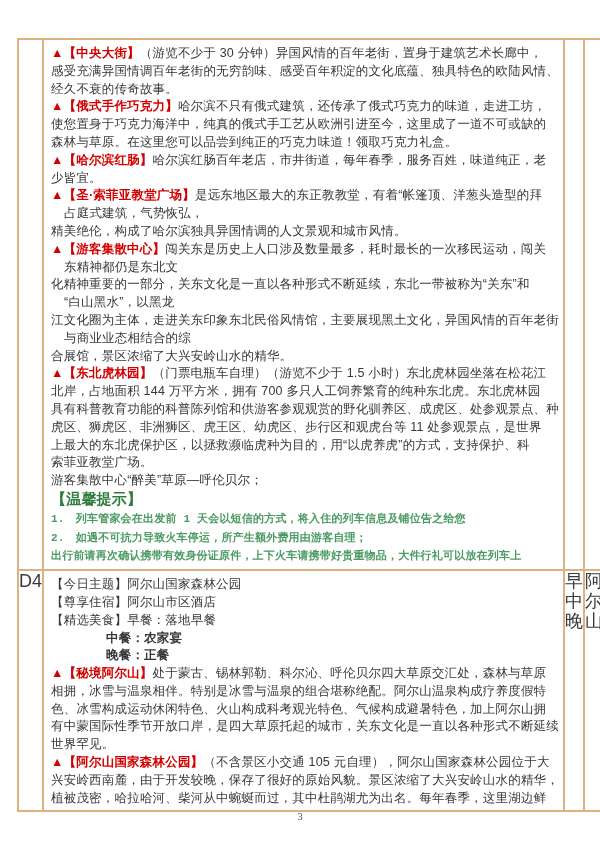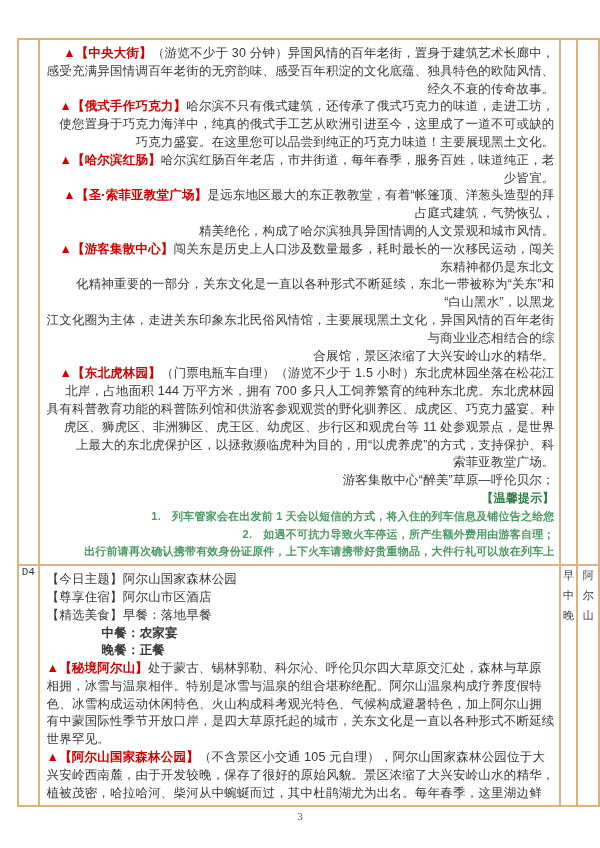--- a/index.html
+++ b/index.html
@@ -17,48 +17,48 @@
     left: 17px;
     top: 38px;
     border-collapse: collapse;
     table-layout: fixed;
   }
   table.itinerary td {
     border: 2px solid #dcb27f;
     vertical-align: top;
     background: #ffffff;
   }
-  tr.row-0 td { height: 524px; text-align: right; }
+  tr.row-0 td { height: 524px; }
   tr.row-1 td { height: 227px; }
   col.c-day { width: 38px; }
   col.c-main { width: 442px; }
   col.c-meals { width: 33px; }
   col.c-loc { width: 50px; }
   td.day-cell, td.meals-cell, td.loc-cell {
     vertical-align: middle;
     text-align: center;
-    font-family: Liberation Mono, monospace;
-    font-size: 11px;
+    font-family: Liberation Sans, sans-serif;
+    font-size: 18px;
     color: #3a3a3a;
   }
   td.meals-cell div, td.loc-cell div { line-height: 20px; }
   td.main-cell {
     padding: 5px 4px 3px 7px;
     font-size: 12.5px;
     line-height: 17.8px;
     color: #373737;
     letter-spacing: 0.2px;
   }
   .line { min-height: 17.8px; white-space: nowrap; overflow: hidden; }
   .ind1 { padding-left: 13px; }
   .ind2 { padding-left: 55px; font-weight: bold; }
   .s-n { color: #373737; }
   .s-r { color: #d30000; font-weight: bold; }
-  .s-gh { color: #2e7d3f; font-weight: bold; font-size: 12px; }
-  .s-g  { color: #4a9a62; font-weight: bold; font-size: 11px; }
+  .s-gh { color: #2e7d3f; font-weight: bold; font-size: 15px; }
+  .s-g  { color: #4a9a62; font-weight: bold; font-size: 11px; font-family: Liberation Mono, monospace; }
   .page-number {
     position: absolute;
     top: 810px;
     left: 0;
     width: 100%;
     text-align: center;
     font-family: "Liberation Serif", "DejaVu Serif", serif;
     font-size: 11px;
     color: #555555;
   }
@@ -76,36 +76,36 @@
     </colgroup>
     <tbody>
         <tr class="row-0">
           <td class="day-cell"></td>
           <td class="main-cell">
             <div class="line ind0"><span class="s-r">▲【中央大街】</span><span class="s-n">（游览不少于 30 分钟）异国风情的百年老街，置身于建筑艺术长廊中，</span></div>
             <div class="line ind0"><span class="s-n">感受充满异国情调百年老街的无穷韵味、感受百年积淀的文化底蕴、独具特色的欧陆风情、</span></div>
             <div class="line ind0"><span class="s-n">经久不衰的传奇故事。</span></div>
             <div class="line ind0"><span class="s-r">▲【俄式手作巧克力】</span><span class="s-n">哈尔滨不只有俄式建筑，还传承了俄式巧克力的味道，走进工坊，</span></div>
             <div class="line ind0"><span class="s-n">使您置身于巧克力海洋中，纯真的俄式手工艺从欧洲引进至今，这里成了一道不可或缺的</span></div>
-            <div class="line ind0"><span class="s-n">巧克力盛宴。在这里您可以品尝到纯正的巧克力味道！主要展现黑土文化。</span></div>
+            <div class="line ind0"><span class="s-n">森林与草原。在这里您可以品尝到纯正的巧克力味道！领取巧克力礼盒。</span></div>
             <div class="line ind0"><span class="s-r">▲【哈尔滨红肠】</span><span class="s-n">哈尔滨红肠百年老店，市井街道，每年春季，服务百姓，味道纯正，老</span></div>
             <div class="line ind0"><span class="s-n">少皆宜。</span></div>
             <div class="line ind0"><span class="s-r">▲【圣·索菲亚教堂广场】</span><span class="s-n">是远东地区最大的东正教教堂，有着“帐篷顶、洋葱头造型的拜</span></div>
             <div class="line ind1"><span class="s-n">占庭式建筑，气势恢弘，</span></div>
             <div class="line ind0"><span class="s-n">精美绝伦，构成了哈尔滨独具异国情调的人文景观和城市风情。</span></div>
             <div class="line ind0"><span class="s-r">▲【游客集散中心】</span><span class="s-n">闯关东是历史上人口涉及数量最多，耗时最长的一次移民运动，闯关</span></div>
             <div class="line ind1"><span class="s-n">东精神都仍是东北文</span></div>
             <div class="line ind0"><span class="s-n">化精神重要的一部分，关东文化是一直以各种形式不断延续，东北一带被称为“关东”和</span></div>
             <div class="line ind1"><span class="s-n">“白山黑水”，以黑龙</span></div>
             <div class="line ind0"><span class="s-n">江文化圈为主体，走进关东印象东北民俗风情馆，主要展现黑土文化，异国风情的百年老街</span></div>
             <div class="line ind1"><span class="s-n">与商业业态相结合的综</span></div>
             <div class="line ind0"><span class="s-n">合展馆，景区浓缩了大兴安岭山水的精华。</span></div>
             <div class="line ind0"><span class="s-r">▲【东北虎林园】</span><span class="s-n">（门票电瓶车自理）（游览不少于 1.5 小时）东北虎林园坐落在松花江</span></div>
             <div class="line ind0"><span class="s-n">北岸，占地面积 144 万平方米，拥有 700 多只人工饲养繁育的纯种东北虎。东北虎林园</span></div>
-            <div class="line ind0"><span class="s-n">具有科普教育功能的科普陈列馆和供游客参观观赏的野化驯养区、成虎区、巧克力盛宴、种</span></div>
+            <div class="line ind0"><span class="s-n">具有科普教育功能的科普陈列馆和供游客参观观赏的野化驯养区、成虎区、处参观景点、种</span></div>
             <div class="line ind0"><span class="s-n">虎区、狮虎区、非洲狮区、虎王区、幼虎区、步行区和观虎台等 11 处参观景点，是世界</span></div>
             <div class="line ind0"><span class="s-n">上最大的东北虎保护区，以拯救濒临虎种为目的，用“以虎养虎”的方式，支持保护、科</span></div>
             <div class="line ind0"><span class="s-n">索菲亚教堂广场。</span></div>
             <div class="line ind0"><span class="s-n">游客集散中心“醉美”草原—呼伦贝尔；</span></div>
             <div class="line ind0"><span class="s-gh">【温馨提示】</span></div>
             <div class="line ind0"><span class="s-g">1.　列车管家会在出发前 1 天会以短信的方式，将入住的列车信息及铺位告之给您</span></div>
             <div class="line ind0"><span class="s-g">2.　如遇不可抗力导致火车停运，所产生额外费用由游客自理；</span></div>
             <div class="line ind0"><span class="s-g">出行前请再次确认携带有效身份证原件，上下火车请携带好贵重物品，大件行礼可以放在列车上</span></div>
           </td>
           <td class="meals-cell"></td>

